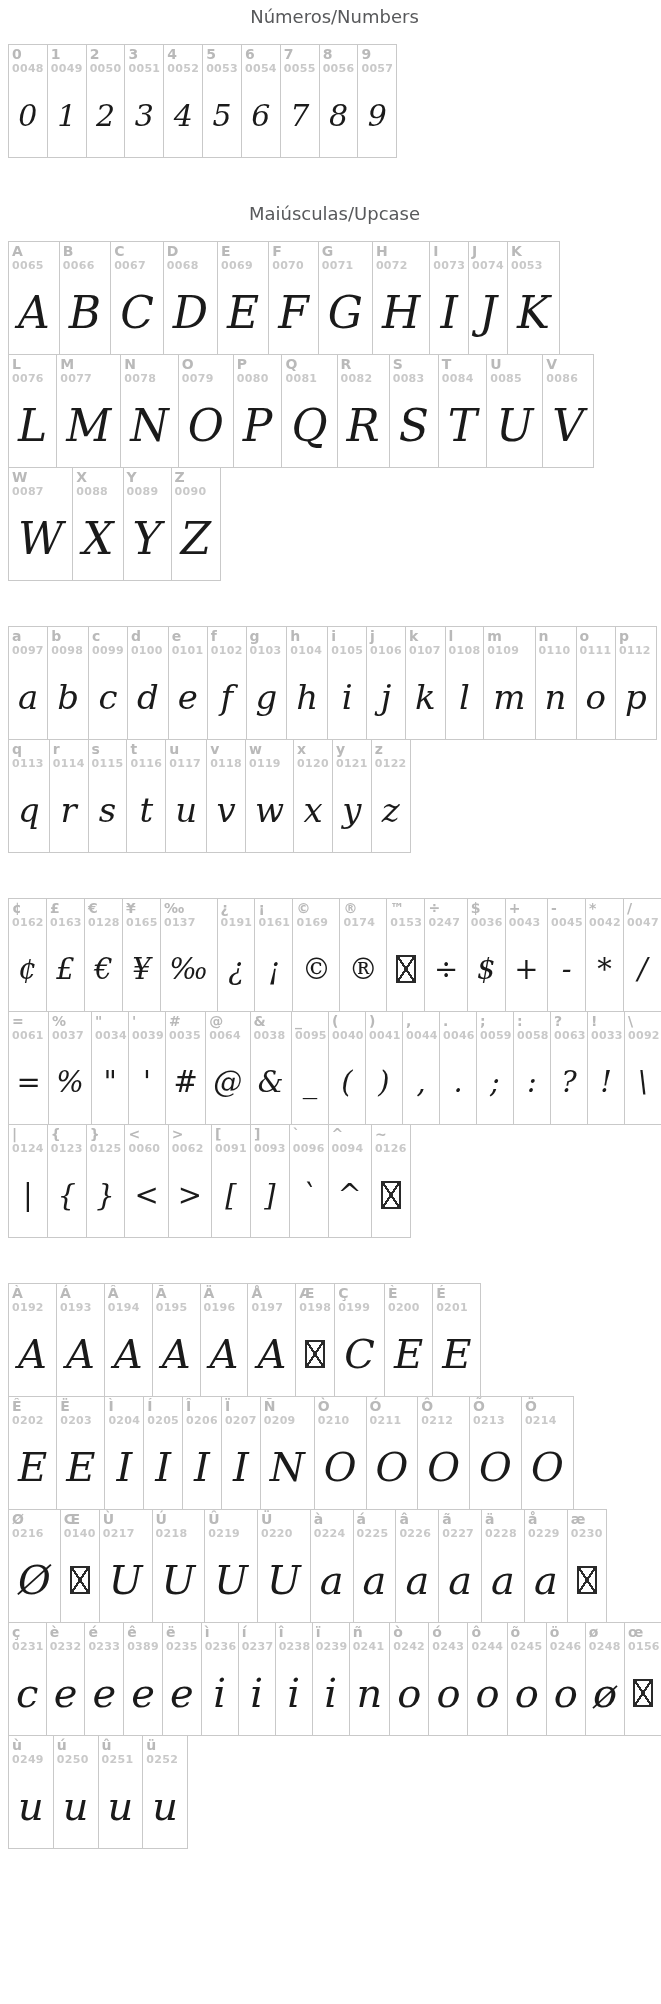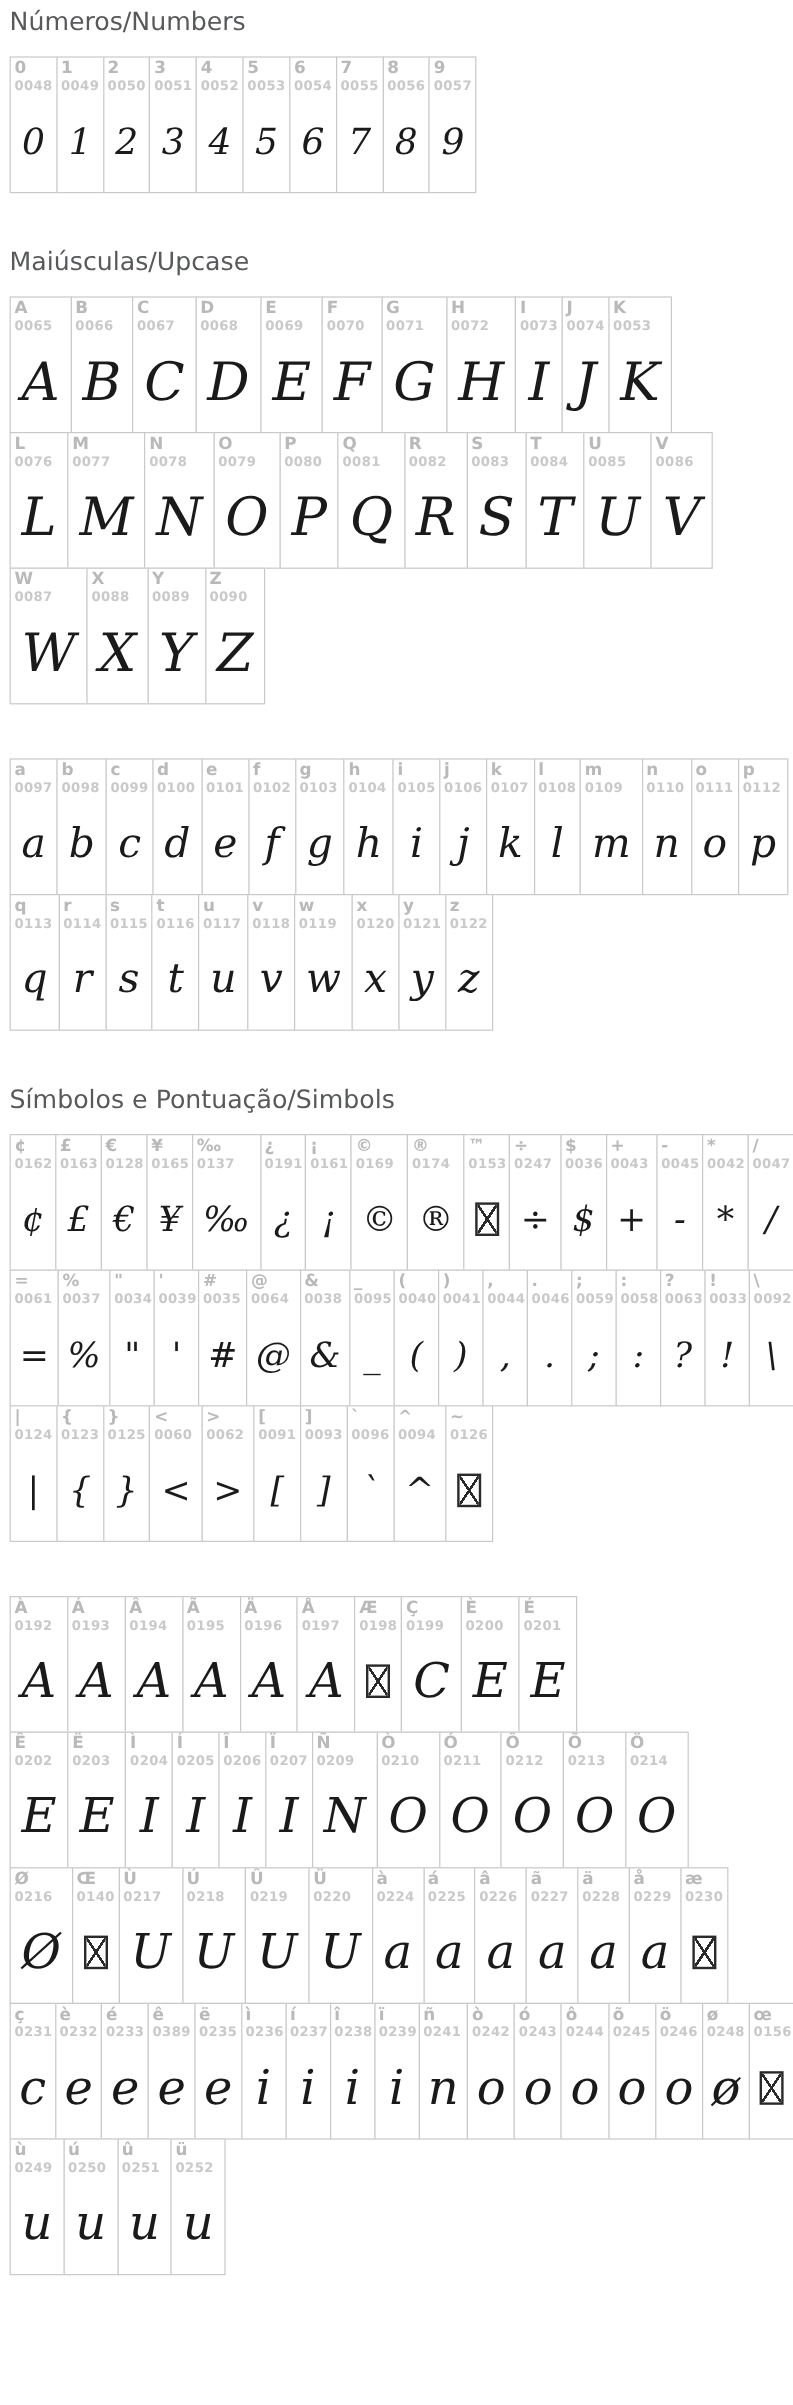--- a/index.html
+++ b/index.html
@@ -4,22 +4,22 @@
 <style>
   :root{
     --title:#58595b; --label:#b9b9b9; --code:#c9c9c9;
     --border:#c9c9c9; --glyph:#1a1a1a; --bg:#ffffff;
   }
   *{box-sizing:border-box;}
   html,body{margin:0;padding:0;background:var(--bg);}
   body{font-family:"DejaVu Sans","Liberation Sans",sans-serif; width:661px;}
   .page{padding:2px 0 40px 8px;}
   .section-title{
-    font-size:21px; font-weight:400; color:var(--title);
-    margin:0 0 17px 0; font-family:"DejaVu Sans","Liberation Sans",sans-serif;
+    font-size:18px; font-weight:400; color:var(--title);
+    margin:0 0 17px 0; font-family:"DejaVu Sans","Liberation Sans",sans-serif;text-align:center;
   }
   .glyph-section{margin:0 0 0 0; padding-top:4px;}
   .glyph-section + .glyph-section{padding-top:45px;}
   .row{display:flex; flex-wrap:nowrap;}
   .row + .row{margin-top:-1px;}
   .cell{
     border:1px solid var(--border); margin-right:-1px;
     min-width:38px; height:114px; background:#fff;
     display:flex; flex-direction:column; padding:2px 3px;
   }
@@ -501,21 +501,20 @@
     <div class="cell-head">
       <span class="char">z</span>
       <span class="code">0122</span>
     </div>
     <div class="glyph">z</div>
   </div>
           </div>
         </div>
   </section>
       <section class="glyph-section" data-kind="symbols">
-    <h2 class="section-title">Símbolos e Pontuação/Simbols</h2>
     <div class="rows">
           <div class="row">
             <div class="cell">
     <div class="cell-head">
       <span class="char">¢</span>
       <span class="code">0162</span>
     </div>
     <div class="glyph">¢</div>
   </div>
             <div class="cell">

